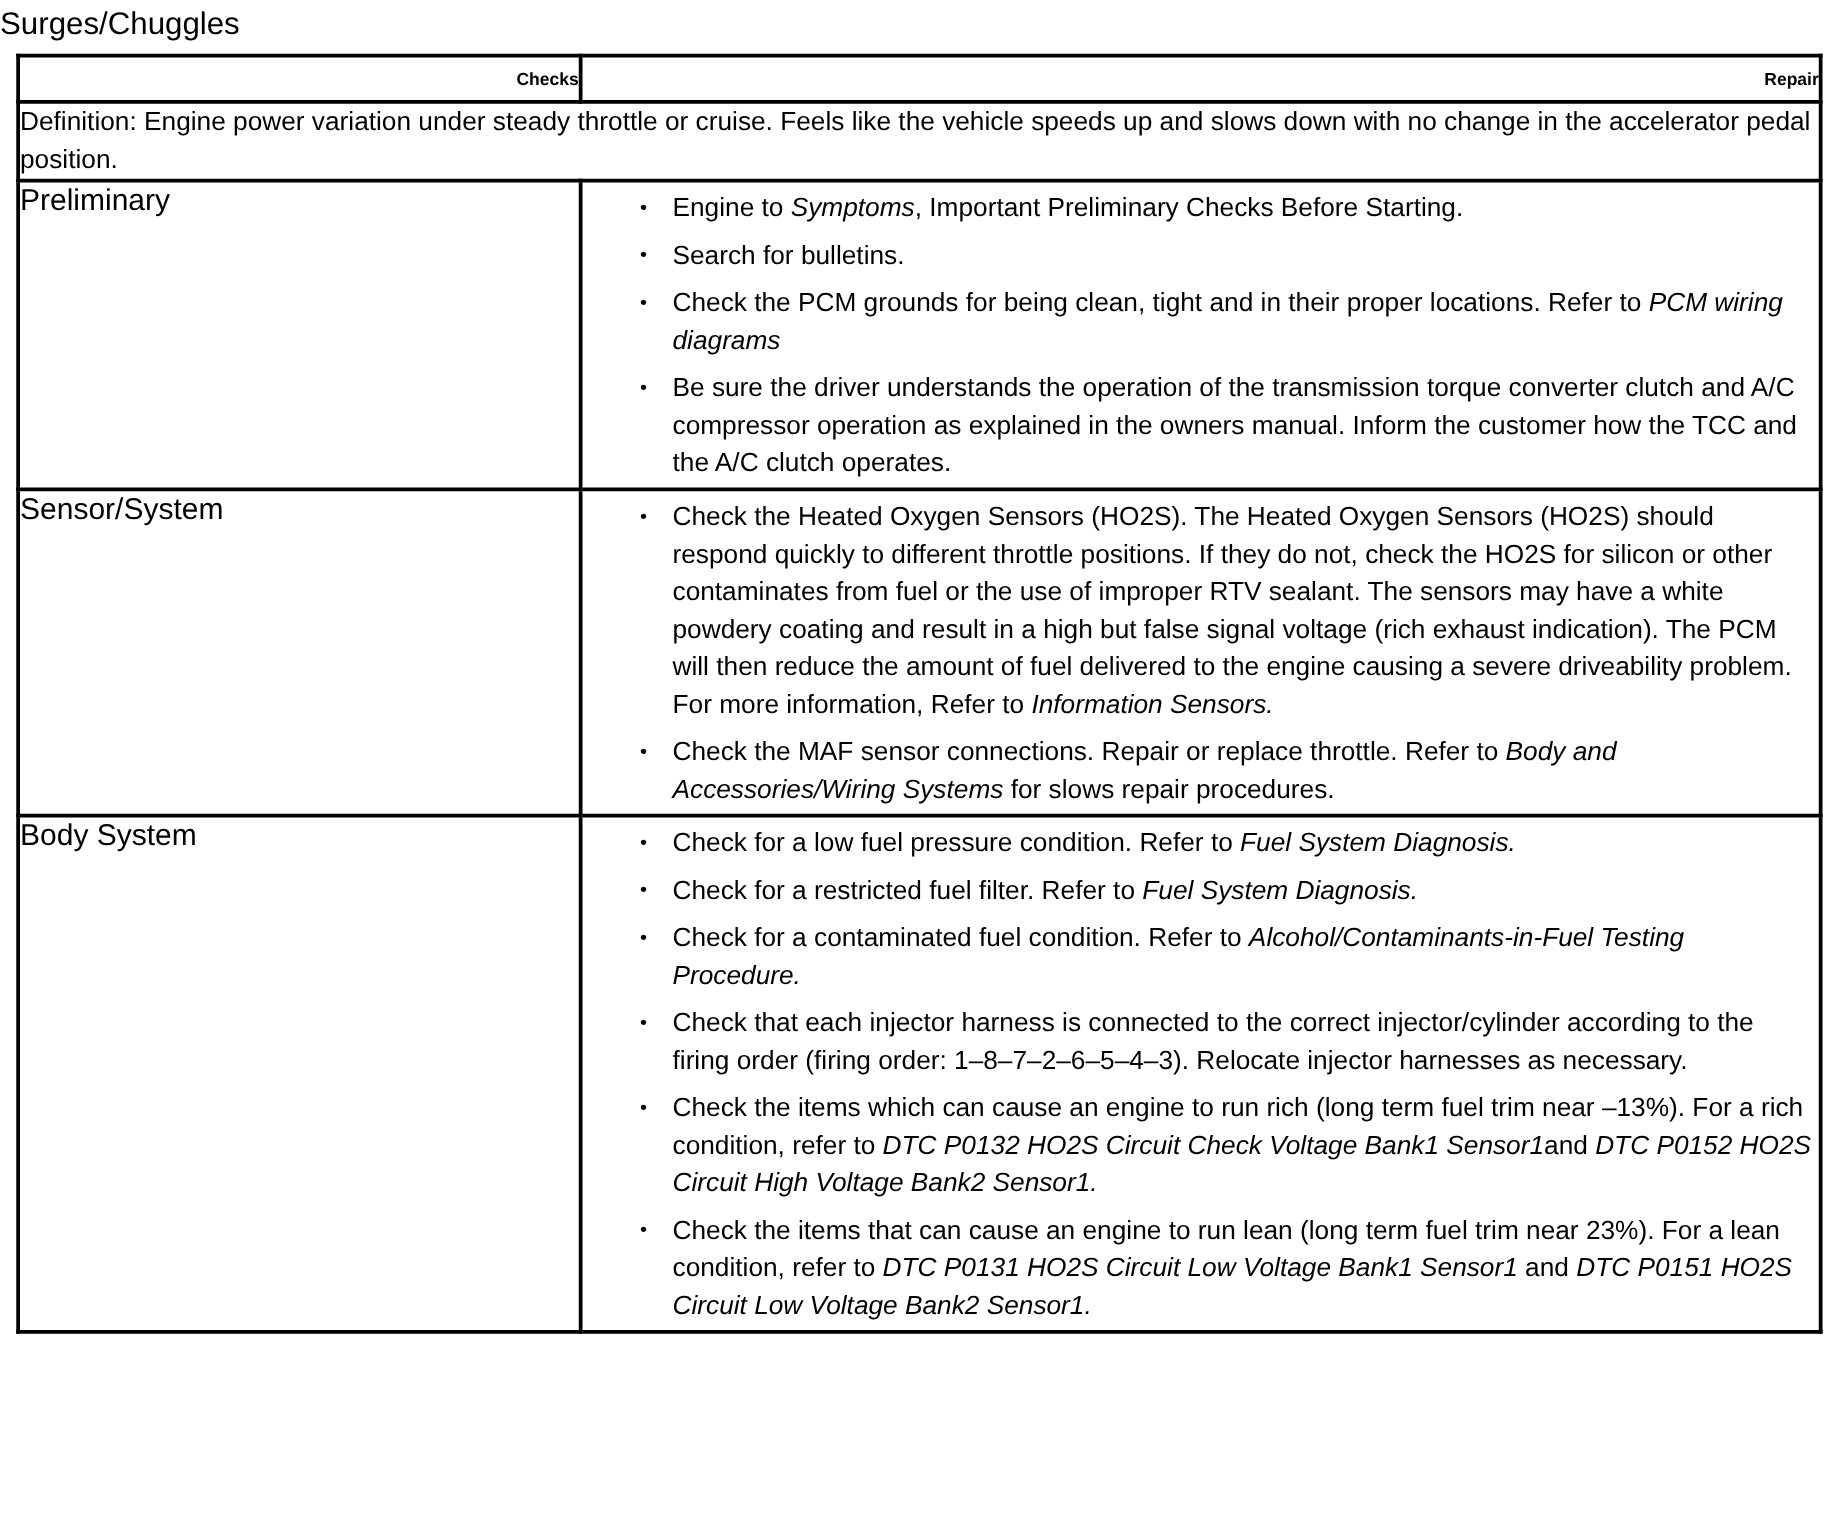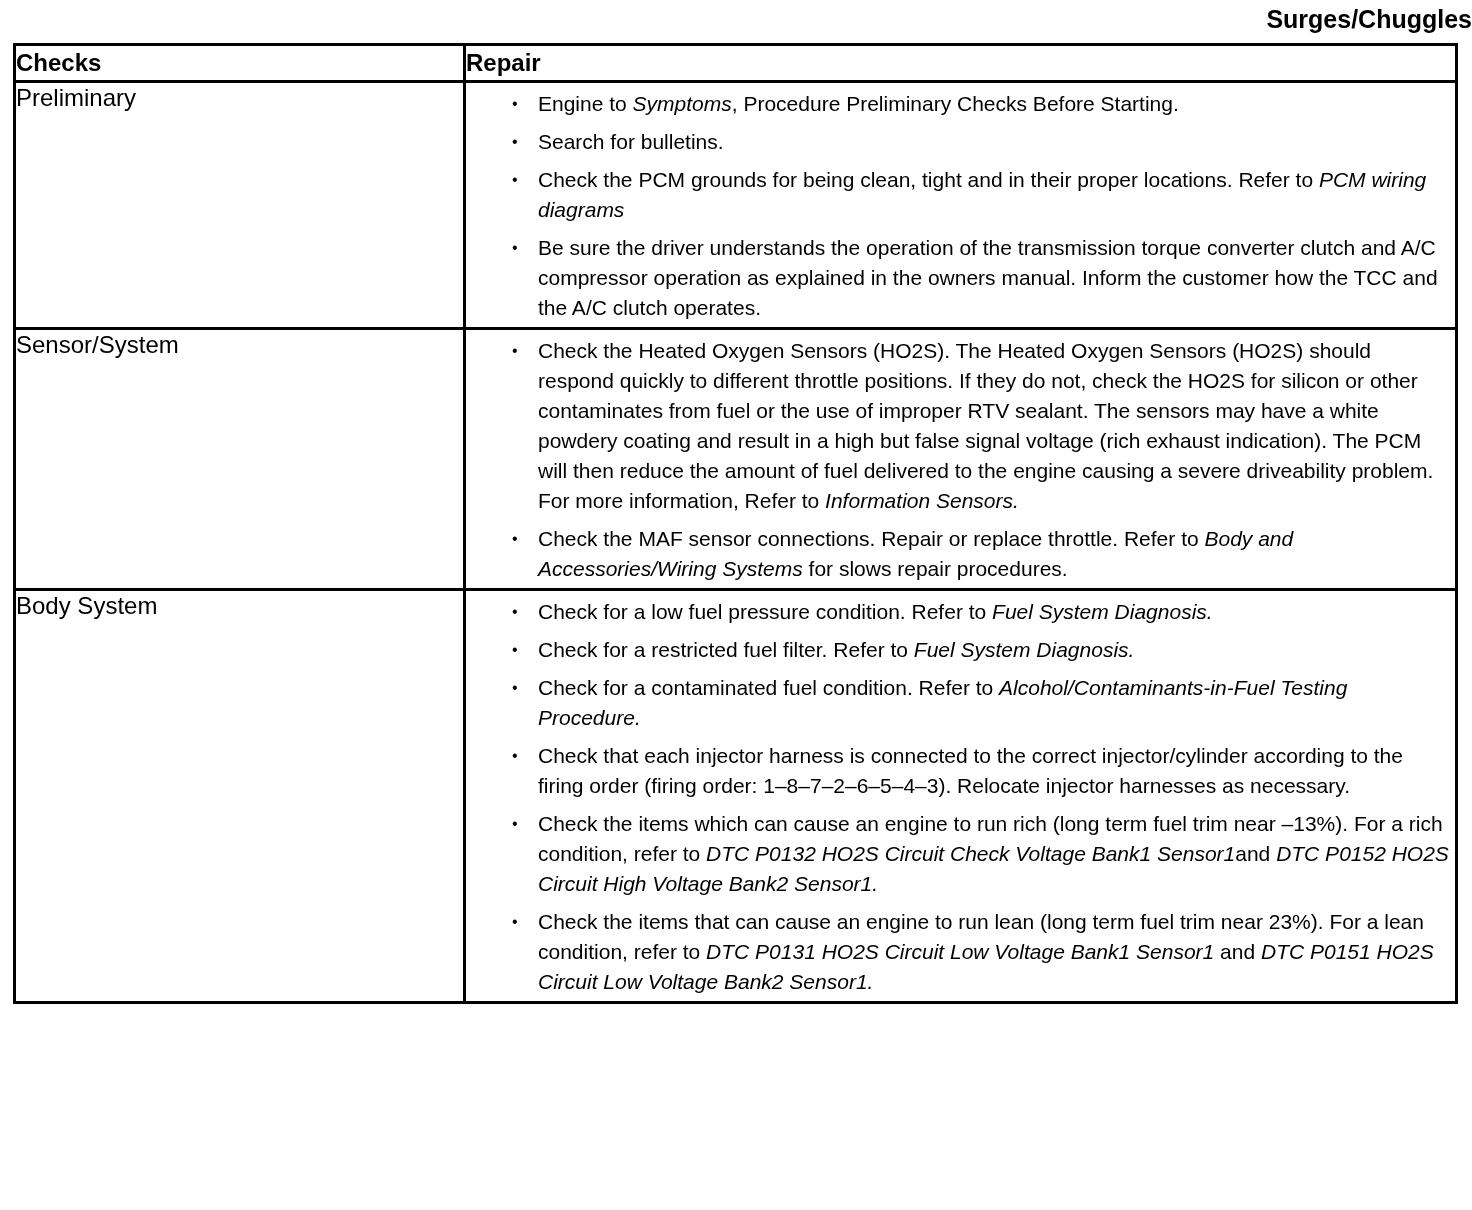--- a/index.html
+++ b/index.html
@@ -2,32 +2,32 @@
 <html><head>
 <meta charset="utf-8">
 <style>
   html, body { margin: 0; padding: 0; background: #ffffff; }
   body {
     width: 1472px; height: 1210px; overflow: hidden;
     font-family: "Liberation Sans", sans-serif; color: #000;
   }
   .title {
     position: absolute; left: 0; top: 2px; width: 1472px;
-    text-align: right; font-weight: bold; font-size: 25px; line-height: 34px;
+    text-align: left; font-weight: normal; font-size: 25px; line-height: 34px;
   }
   table.main {
     position: absolute; left: 13px; top: 43px; width: 1442px;
     border-collapse: collapse; table-layout: fixed;
   }
   table.main td, table.main th {
     border: 3px solid #000; vertical-align: top; padding: 0;
   }
   th {
-    font-weight: bold; font-size: 24px; height: 34px; line-height: 34px;
-    text-align: left; padding: 0;
+    font-weight: bold; font-size: 14px; height: 34px; line-height: 34px;
+    text-align: right; padding: 0;
   }
   col.c1 { width: 450px; }
   col.c2 { width: 992px; }
   .def {
     font-size: 21px; line-height: 30px; padding: 3px 4px 2px 4px;
   }
   .check-label {
     font-size: 24px; line-height: 30px; padding: 4px 4px 0 4px;
   }
   ul.actions { list-style: none; margin: 0; padding: 6px 6px 4px 0; }
@@ -51,25 +51,28 @@
       <col class="c1">
       <col class="c2">
     </colgroup>
   <thead>
     <tr>
       <th>Checks</th>
       <th>Repair</th>
     </tr>
   </thead>
   <tbody id="tbody">
+    <tr>
+      <td colspan="2" class="def">Definition: Engine power variation under steady throttle or cruise. Feels like the vehicle speeds up and slows down with no change in the accelerator pedal position.</td>
+    </tr>
   <tr>
         <td class="check-label">Preliminary</td>
         <td>
           <ul class="actions">
-            <li><span class="bullet">•</span><span>Engine to </span><em>Symptoms</em><span>, Procedure Preliminary Checks Before Starting.</span></li>
+            <li><span class="bullet">•</span><span>Engine to </span><em>Symptoms</em><span>, Important Preliminary Checks Before Starting.</span></li>
             <li><span class="bullet">•</span><span>Search for bulletins.</span></li>
             <li><span class="bullet">•</span><span>Check the PCM grounds for being clean, tight and in their proper locations. Refer to </span><em>PCM wiring diagrams</em></li>
             <li><span class="bullet">•</span><span>Be sure the driver understands the operation of the transmission torque converter clutch and A/C compressor operation as explained in the owners manual. Inform the customer how the TCC and the A/C clutch operates.</span></li>
           </ul>
         </td>
       </tr>
       <tr>
         <td class="check-label">Sensor/System</td>
         <td>
           <ul class="actions">

